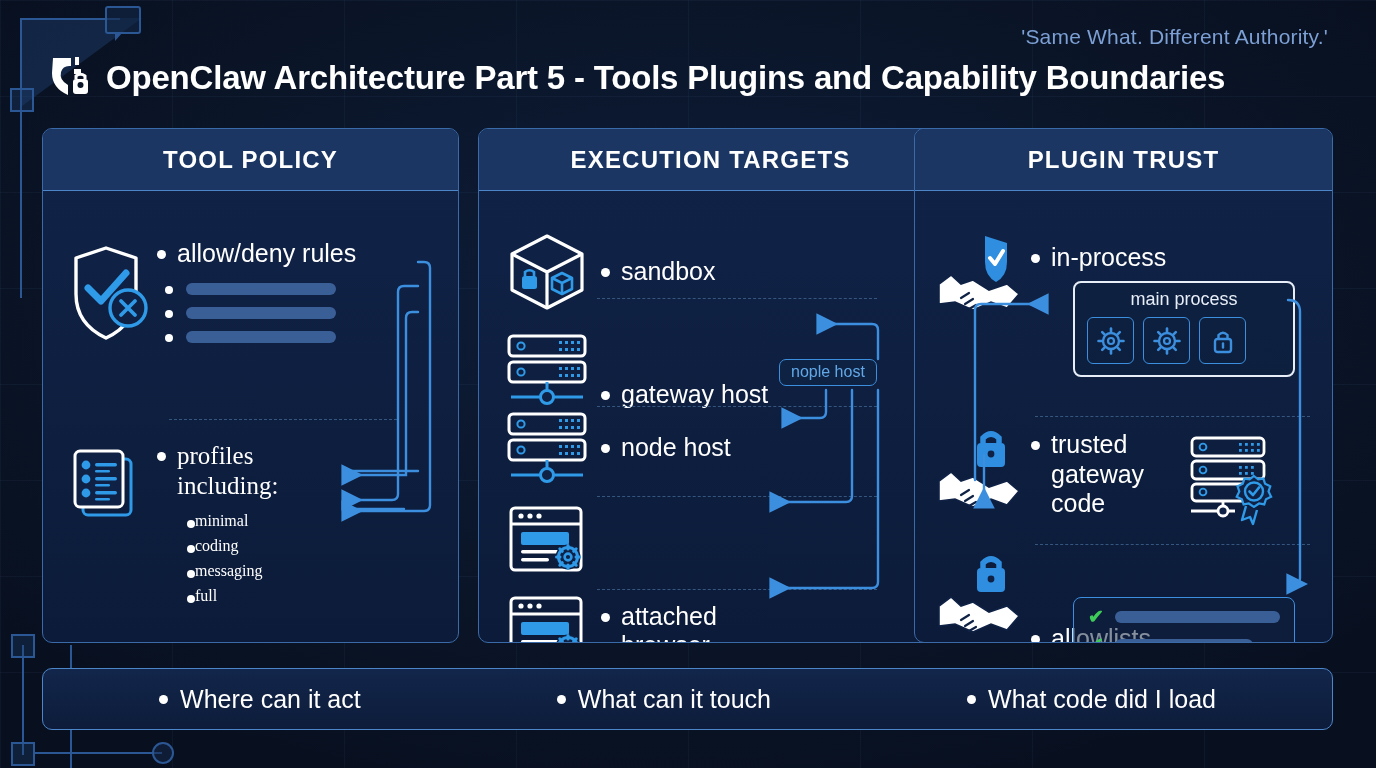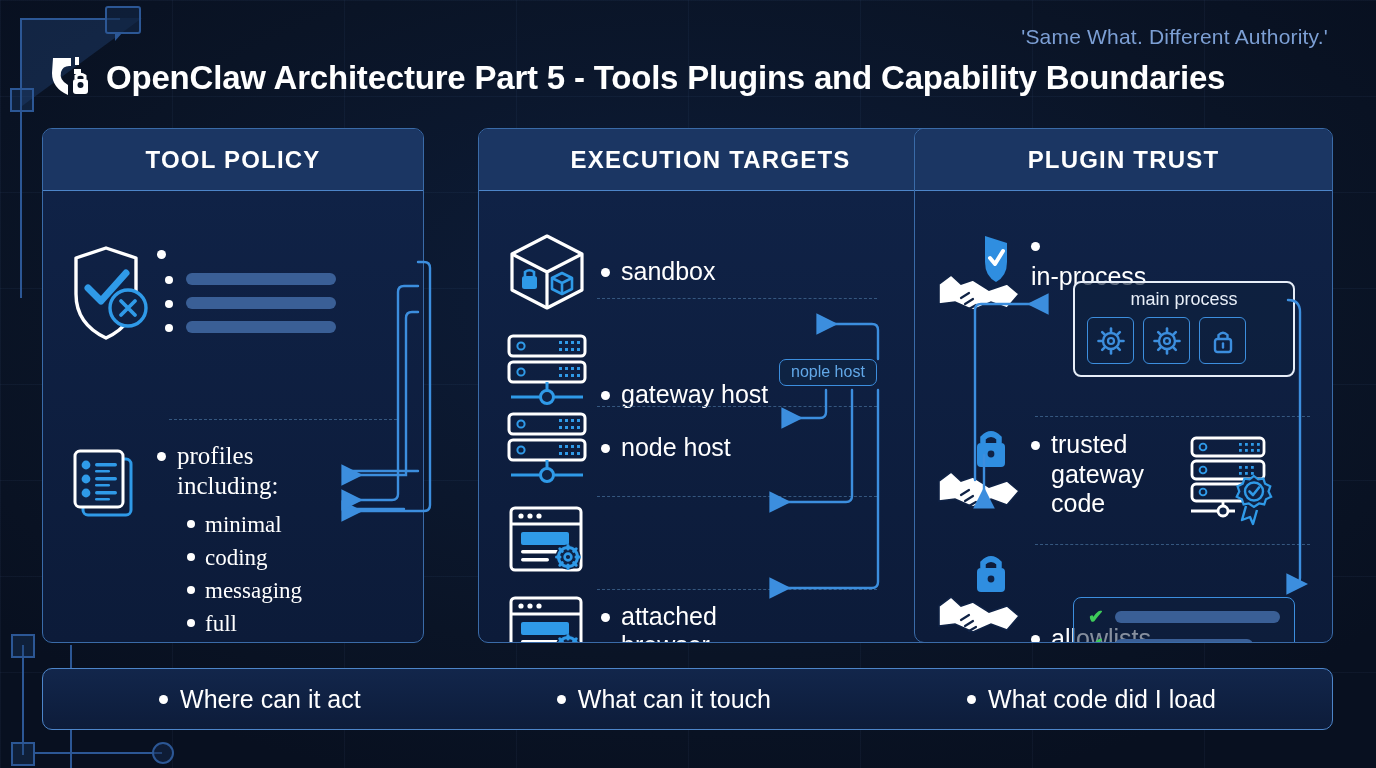--- a/index.html
+++ b/index.html
@@ -60,21 +60,21 @@
     font-size: 33px; font-weight: bold; color: #ffffff;
     white-space: nowrap; letter-spacing: -.2px;
   }
   
   .panel {
     position: absolute; top: 128px; height: 515px;
     border: 1.5px solid #3a6ba8; border-radius: 10px;
     background: linear-gradient(180deg,#102348 0%,#0c1b39 100%);
     overflow: hidden;
   }
-  #panel-1 { left: 42px;  width: 382px; }
+  #panel-1 { left: 42px;  width: 417px; }
   #panel-2 { left: 478px; width: 465px; }
   #panel-3 { left: 914px; width: 419px; }
   .panel-head {
     height: 62px; background: #1b3663;
     border-bottom: 1.5px solid #4d85c9;
     display: flex; align-items: center; justify-content: center;
   }
   .panel-head-text {
     font-size: 24px; font-weight: bold; color: #ffffff; letter-spacing: 1.2px;
   }
@@ -97,22 +97,22 @@
     border-top: 1.5px dashed #35577f;
   }
   
   .bar-row { display: flex; align-items: center; gap: 13px; }
   .bar {
     height: 12px; border-radius: 6px;
     background: #3a5f96;
   }
   
   .sub-item {
-    display: flex; align-items: flex-start; gap: 10px;
-    font-size: 23px; color: #ffffff;
+    display: flex; align-items: flex-start; 
+    font-size: 16px; color: #ffffff;
   }
   
   .mp-box {
     border: 2px solid #e7eef8; border-radius: 8px;
     background: rgba(14,32,62,0.65);
     padding: 6px 12px 11px;
   }
   .mp-title { font-size: 18px; color: #e8eef8; text-align: center; margin-bottom: 7px; }
   .mp-icons { display: flex; gap: 9px; }
   .mp-cell {
@@ -202,20 +202,21 @@
           <svg width="86" height="104" viewBox="0 0 86 104">
             <path d="M10 16 L40 6 L70 16 L70 52 Q70 82 40 96 Q10 82 10 52 Z" fill="none" stroke="#ffffff" stroke-width="3.4" stroke-linejoin="round"></path>
             <path d="M22 46 L35 59 L60 31" fill="none" stroke="#2f9ae8" stroke-width="7" stroke-linecap="round" stroke-linejoin="round"></path>
             <circle cx="62" cy="66" r="18" fill="#0f2245" stroke="#2f9ae8" stroke-width="3.4"></circle>
             <path d="M55 59 L69 73 M69 59 L55 73" stroke="#2f9ae8" stroke-width="3.8" stroke-linecap="round"></path>
           </svg>
         </div>
         <div style="flex:1;">
           <div class="bullet-txt">
             <span class="dot"></span>
+            <span>allow/deny rules</span>
           </div>
           <div style="margin-top:14px;display:flex;flex-direction:column;gap:12px;padding-left:8px;">
             <div class="bar-row">
               <span class="dot dot-sm" style="margin-top:2px;"></span>
               <span class="bar" style="width:150px;"></span>
             </div>
             <div class="bar-row">
               <span class="dot dot-sm" style="margin-top:2px;"></span>
               <span class="bar" style="width:150px;"></span>
             </div>
@@ -460,21 +461,21 @@
               <path d="M57 26 L62 32 L70 19" stroke="#ffffff" stroke-width="4" fill="none" stroke-linecap="round" stroke-linejoin="round"></path>
               <path d="M6 52 L18 43 L28 52 L40 48 L56 58 L74 52 L86 62 L74 76 L58 70 L40 78 L22 70 L6 72 Z" fill="#ffffff"></path>
               <path d="M6 52 L18 43 L28 52 L40 48 L56 58 L74 52 L86 62 L74 76 L58 70 L40 78 L22 70 L6 72 Z" fill="none" stroke="#0f2245" stroke-width="1.6"></path>
               <g stroke="#0f2245" stroke-width="2.2" stroke-linecap="round">
                 <path d="M28 66 L36 61"></path>
                   <path d="M32 72 L40 67"></path>
                   <path d="M36 77 L43 73"></path>
               </g>
             </svg>
           </div>
-          <div class="bullet-txt" style="margin-top:0;flex-direction:column;">
+          <div class="bullet-txt" style="margin-top:12px;">
             <span class="dot"></span>
             <span>in-process</span>
           </div>
         </div>
         <div class="mp-box" style="position:absolute;left:146px;top:50px;width:222px;">
           <div class="mp-title">main process</div>
           <div class="mp-icons">
             <div class="mp-cell">
               <svg width="30" height="30" viewBox="0 0 30 30">
                 <circle cx="15" cy="15" r="8" fill="none" stroke="#3c8ede" stroke-width="2.4"></circle>

